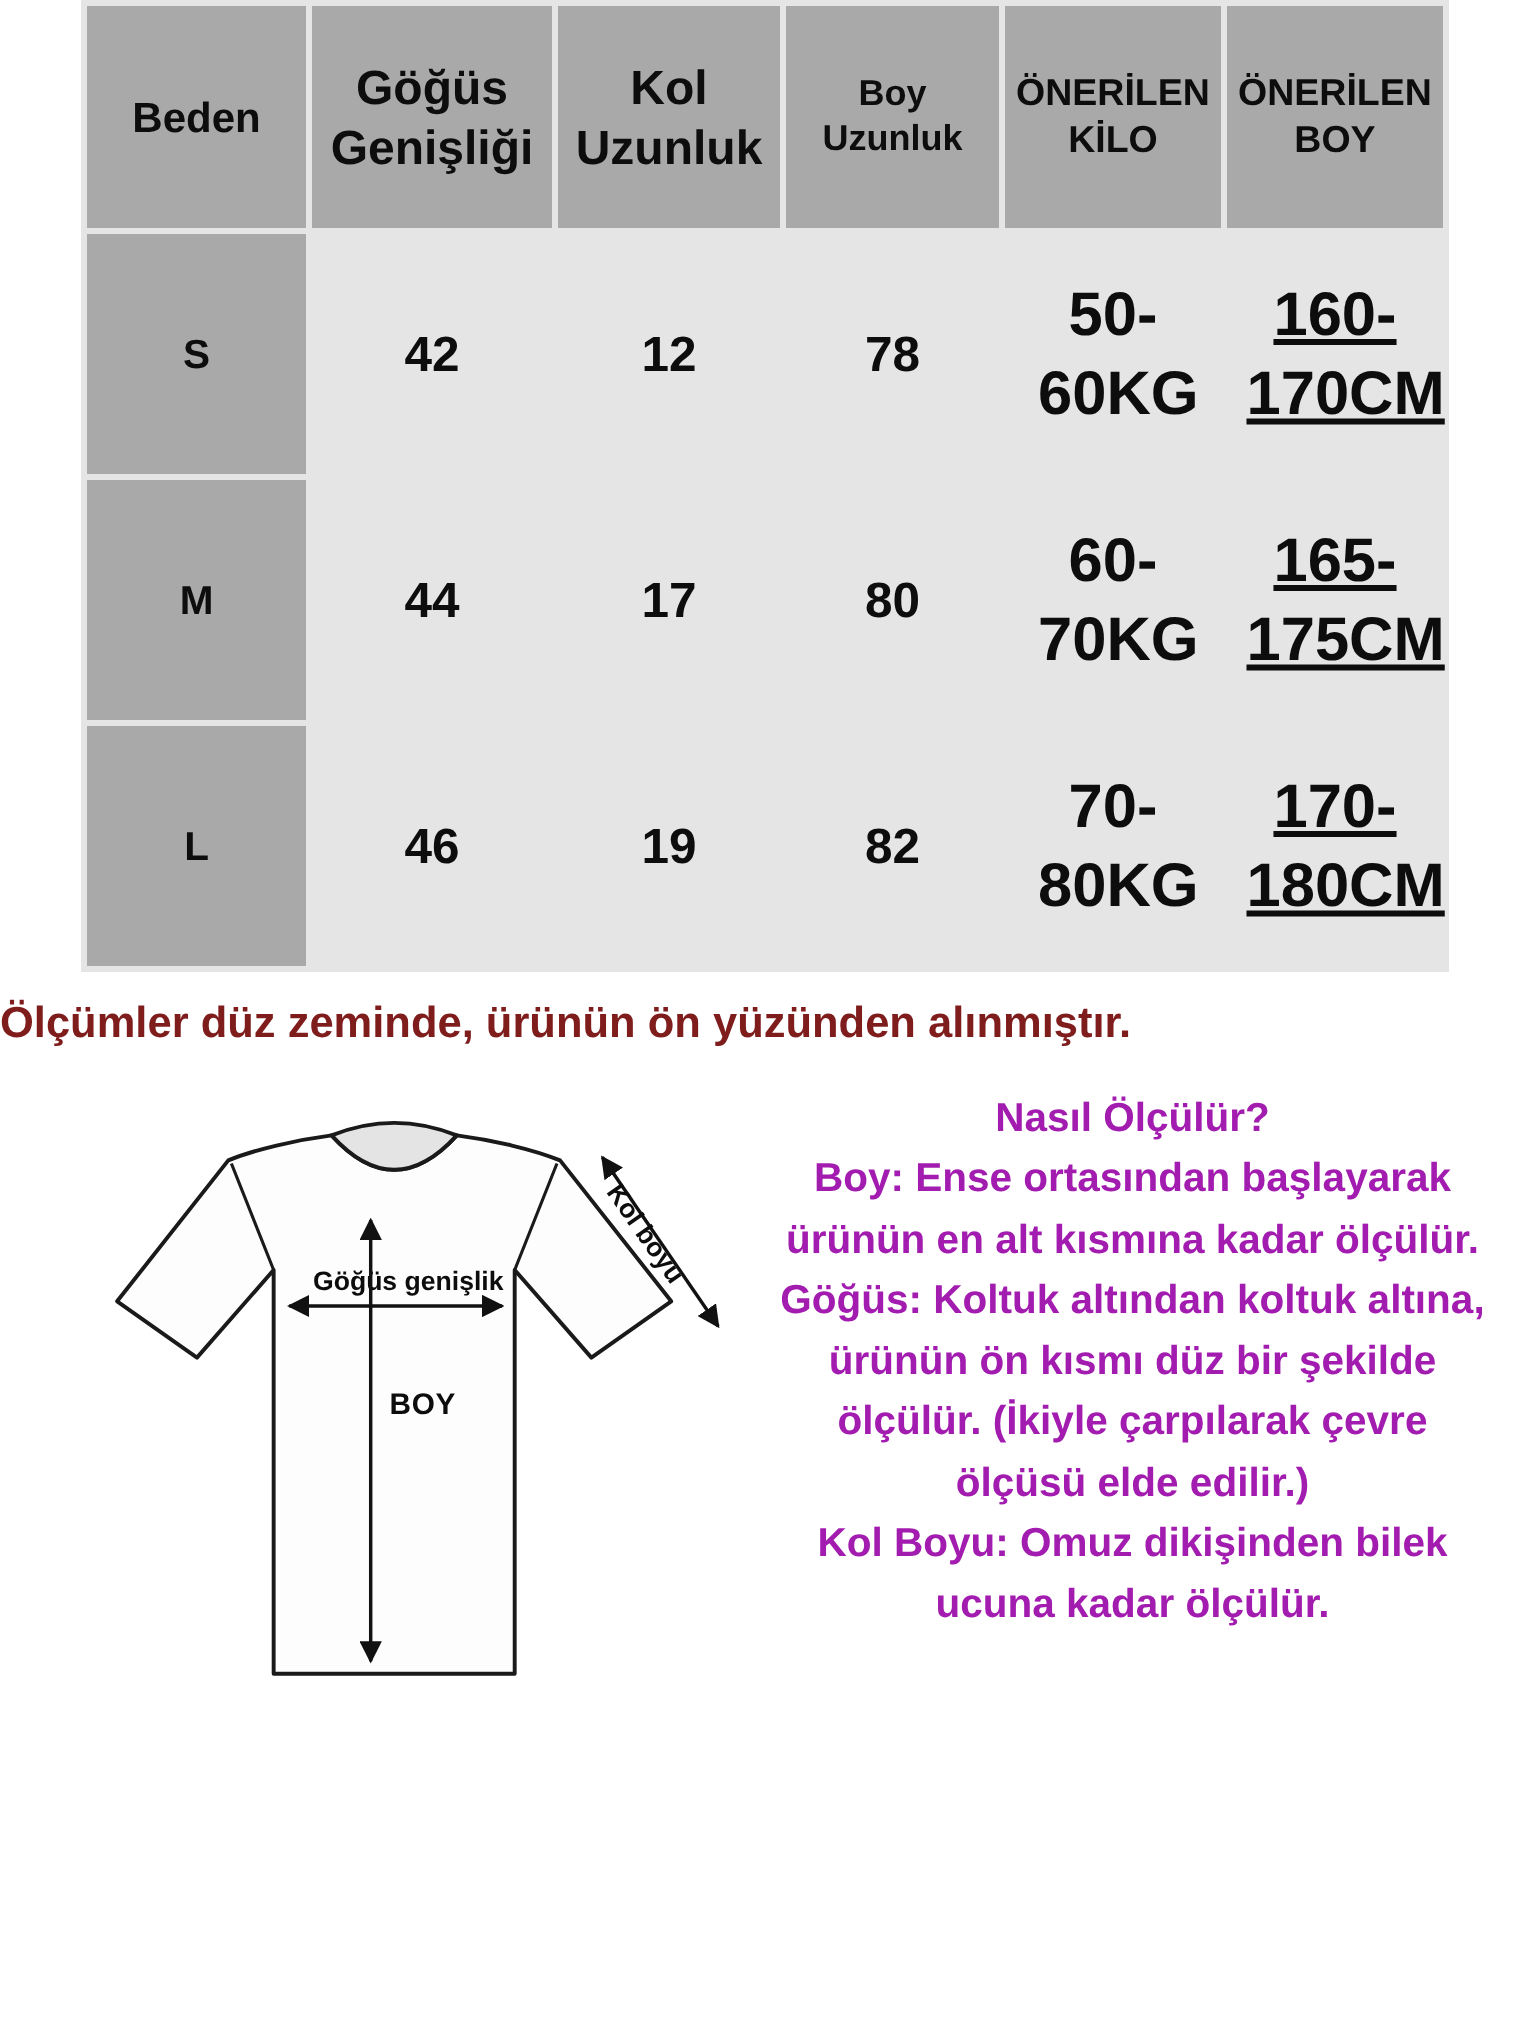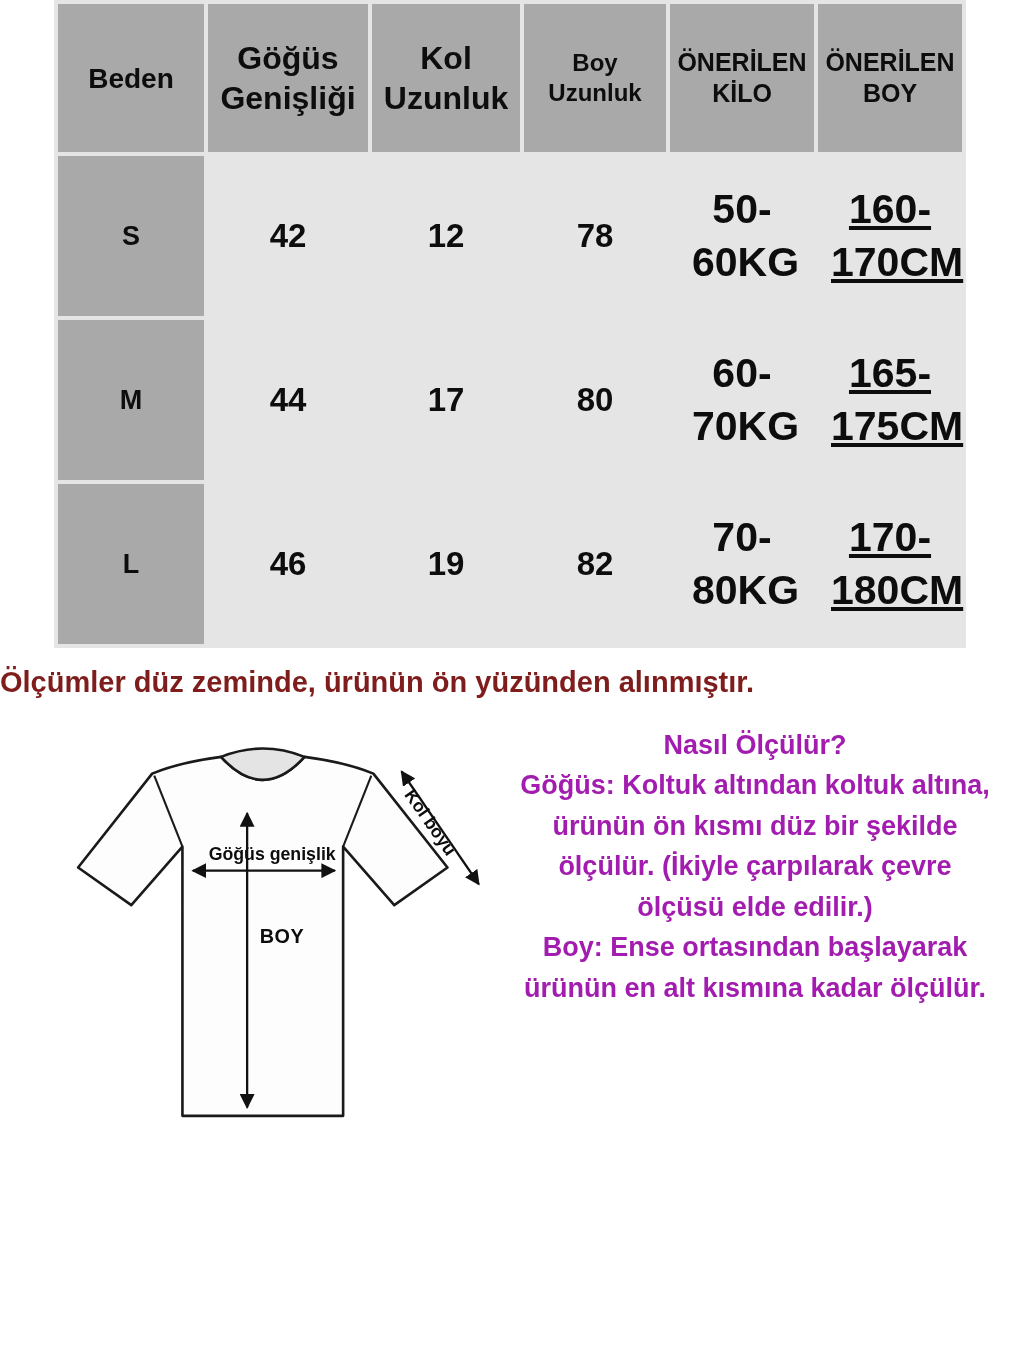--- a/index.html
+++ b/index.html
@@ -153,18 +153,19 @@
         <line x1="210" y1="98" x2="210" y2="380" stroke="#111" stroke-width="2.2" marker-start="url(#ah)" marker-end="url(#ah)"></line>
         <text x="222" y="222" text-anchor="start" class="svg-label lbl-boy">BOY</text>
 
         <line x1="358" y1="58" x2="432" y2="166" stroke="#111" stroke-width="2.2" marker-start="url(#ah)" marker-end="url(#ah)"></line>
         <text transform="translate(381,110) rotate(55)" text-anchor="middle" class="svg-label lbl-kol">Kol boyu</text>
       </svg>
     </div>
 
     <div class="instructions">
       <p>Nasıl Ölçülür?</p>
+      <p>Boy: Ense ortasından başlayarak ürünün en alt kısmına kadar ölçülür.</p>
       <p>Göğüs: Koltuk altından koltuk altına, ürünün ön kısmı düz bir şekilde ölçülür. (İkiyle çarpılarak çevre ölçüsü elde edilir.)</p>
-      <p>Boy: Ense ortasından başlayarak ürünün en alt kısmına kadar ölçülür.</p>
+      <p>Kol Boyu: Omuz dikişinden bilek ucuna kadar ölçülür.</p>
     </div>
 
   </div>
 </div>
 
 </body></html>

